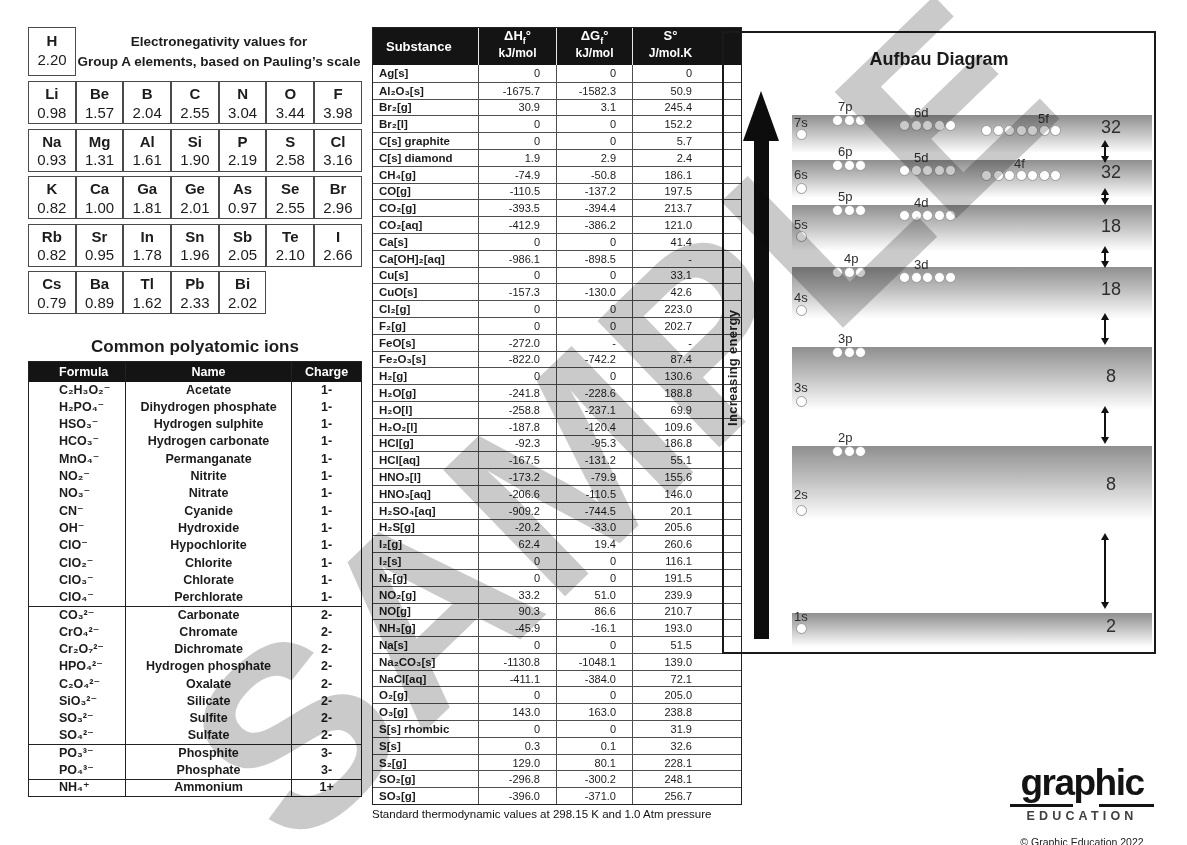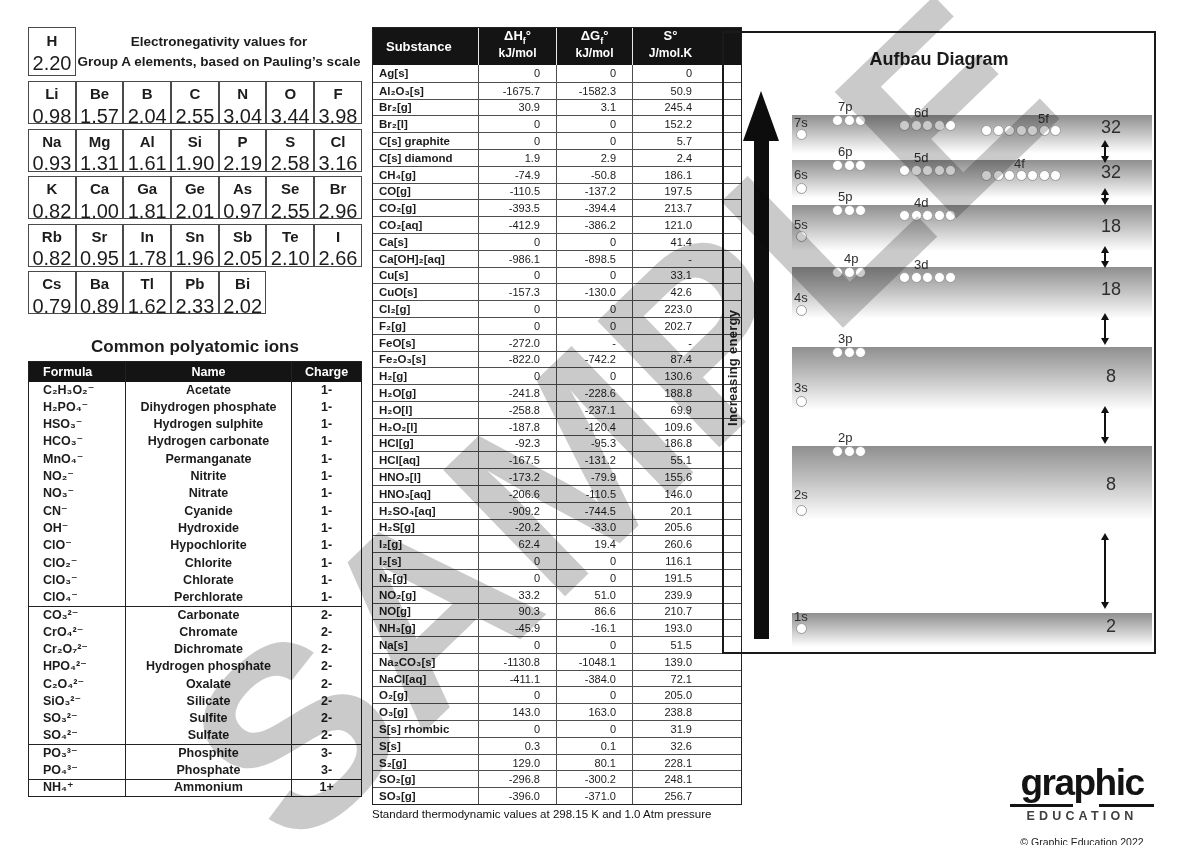--- a/index.html
+++ b/index.html
@@ -13,29 +13,29 @@
     white-space:nowrap;z-index:10;pointer-events:none;letter-spacing:2px;}
 
   
   .en{position:absolute;left:28px;top:27px;width:334px;z-index:1;}
   .en-headrow{display:flex;height:49px;}
   .en-hcell{width:48px;border:1px solid #4a4a4a;background:#fff;text-align:center;padding-top:4px;}
   .en-title{flex:1;text-align:center;font-weight:bold;font-size:13.5px;line-height:1.45;padding-top:5px;}
   .en-grid{display:grid;grid-template-columns:repeat(7,47.7px);grid-auto-rows:43px;row-gap:4.5px;margin-top:5px;}
   .en-cell{border:1px solid #4a4a4a;text-align:center;background:#fff;padding-top:3px;}
   .en-cell .sym,.en-hcell .sym{font-weight:bold;font-size:15px;line-height:1.25;}
-  .en-cell .val,.en-hcell .val{font-size:20px;line-height:1.25;text-align:center;}
+  .en-cell .val,.en-hcell .val{font-size:15px;line-height:1.25;text-align:center;}
 
   
   .poly{position:absolute;left:28px;top:337px;width:334px;z-index:1;}
   .poly-title{font-size:17px;font-weight:bold;text-align:center;margin:0 0 4px 0;}
   .poly table{border-collapse:collapse;width:334px;border:1.5px solid #222;}
   .poly th{background:#141414;color:#fff;font-size:12.5px;font-weight:bold;height:20px;padding:0;}
   .poly td{height:17.3px;padding:0;font-size:12.5px;font-weight:bold;line-height:1.05;}
-  .poly .c-formula{width:97px;padding-left:14px;text-align:left;}
+  .poly .c-formula{width:97px;padding-left:30px;text-align:left;}
   .poly .c-name{width:167px;text-align:center;border-left:1px solid #222;border-right:1px solid #222;}
   .poly .c-charge{width:70px;text-align:center;}
   .poly tbody{border-top:1.5px solid #222;}
   .poly tbody:first-of-type{border-top:none;}
 
   
   .thermo{position:absolute;left:372px;top:27px;width:370px;z-index:1;}
   .t-table{border:1.5px solid #222;}
   .t-head{display:flex;background:#141414;color:#fff;height:37px;}
   .t-hcell{display:flex;flex-direction:column;justify-content:flex-start;text-align:center;

